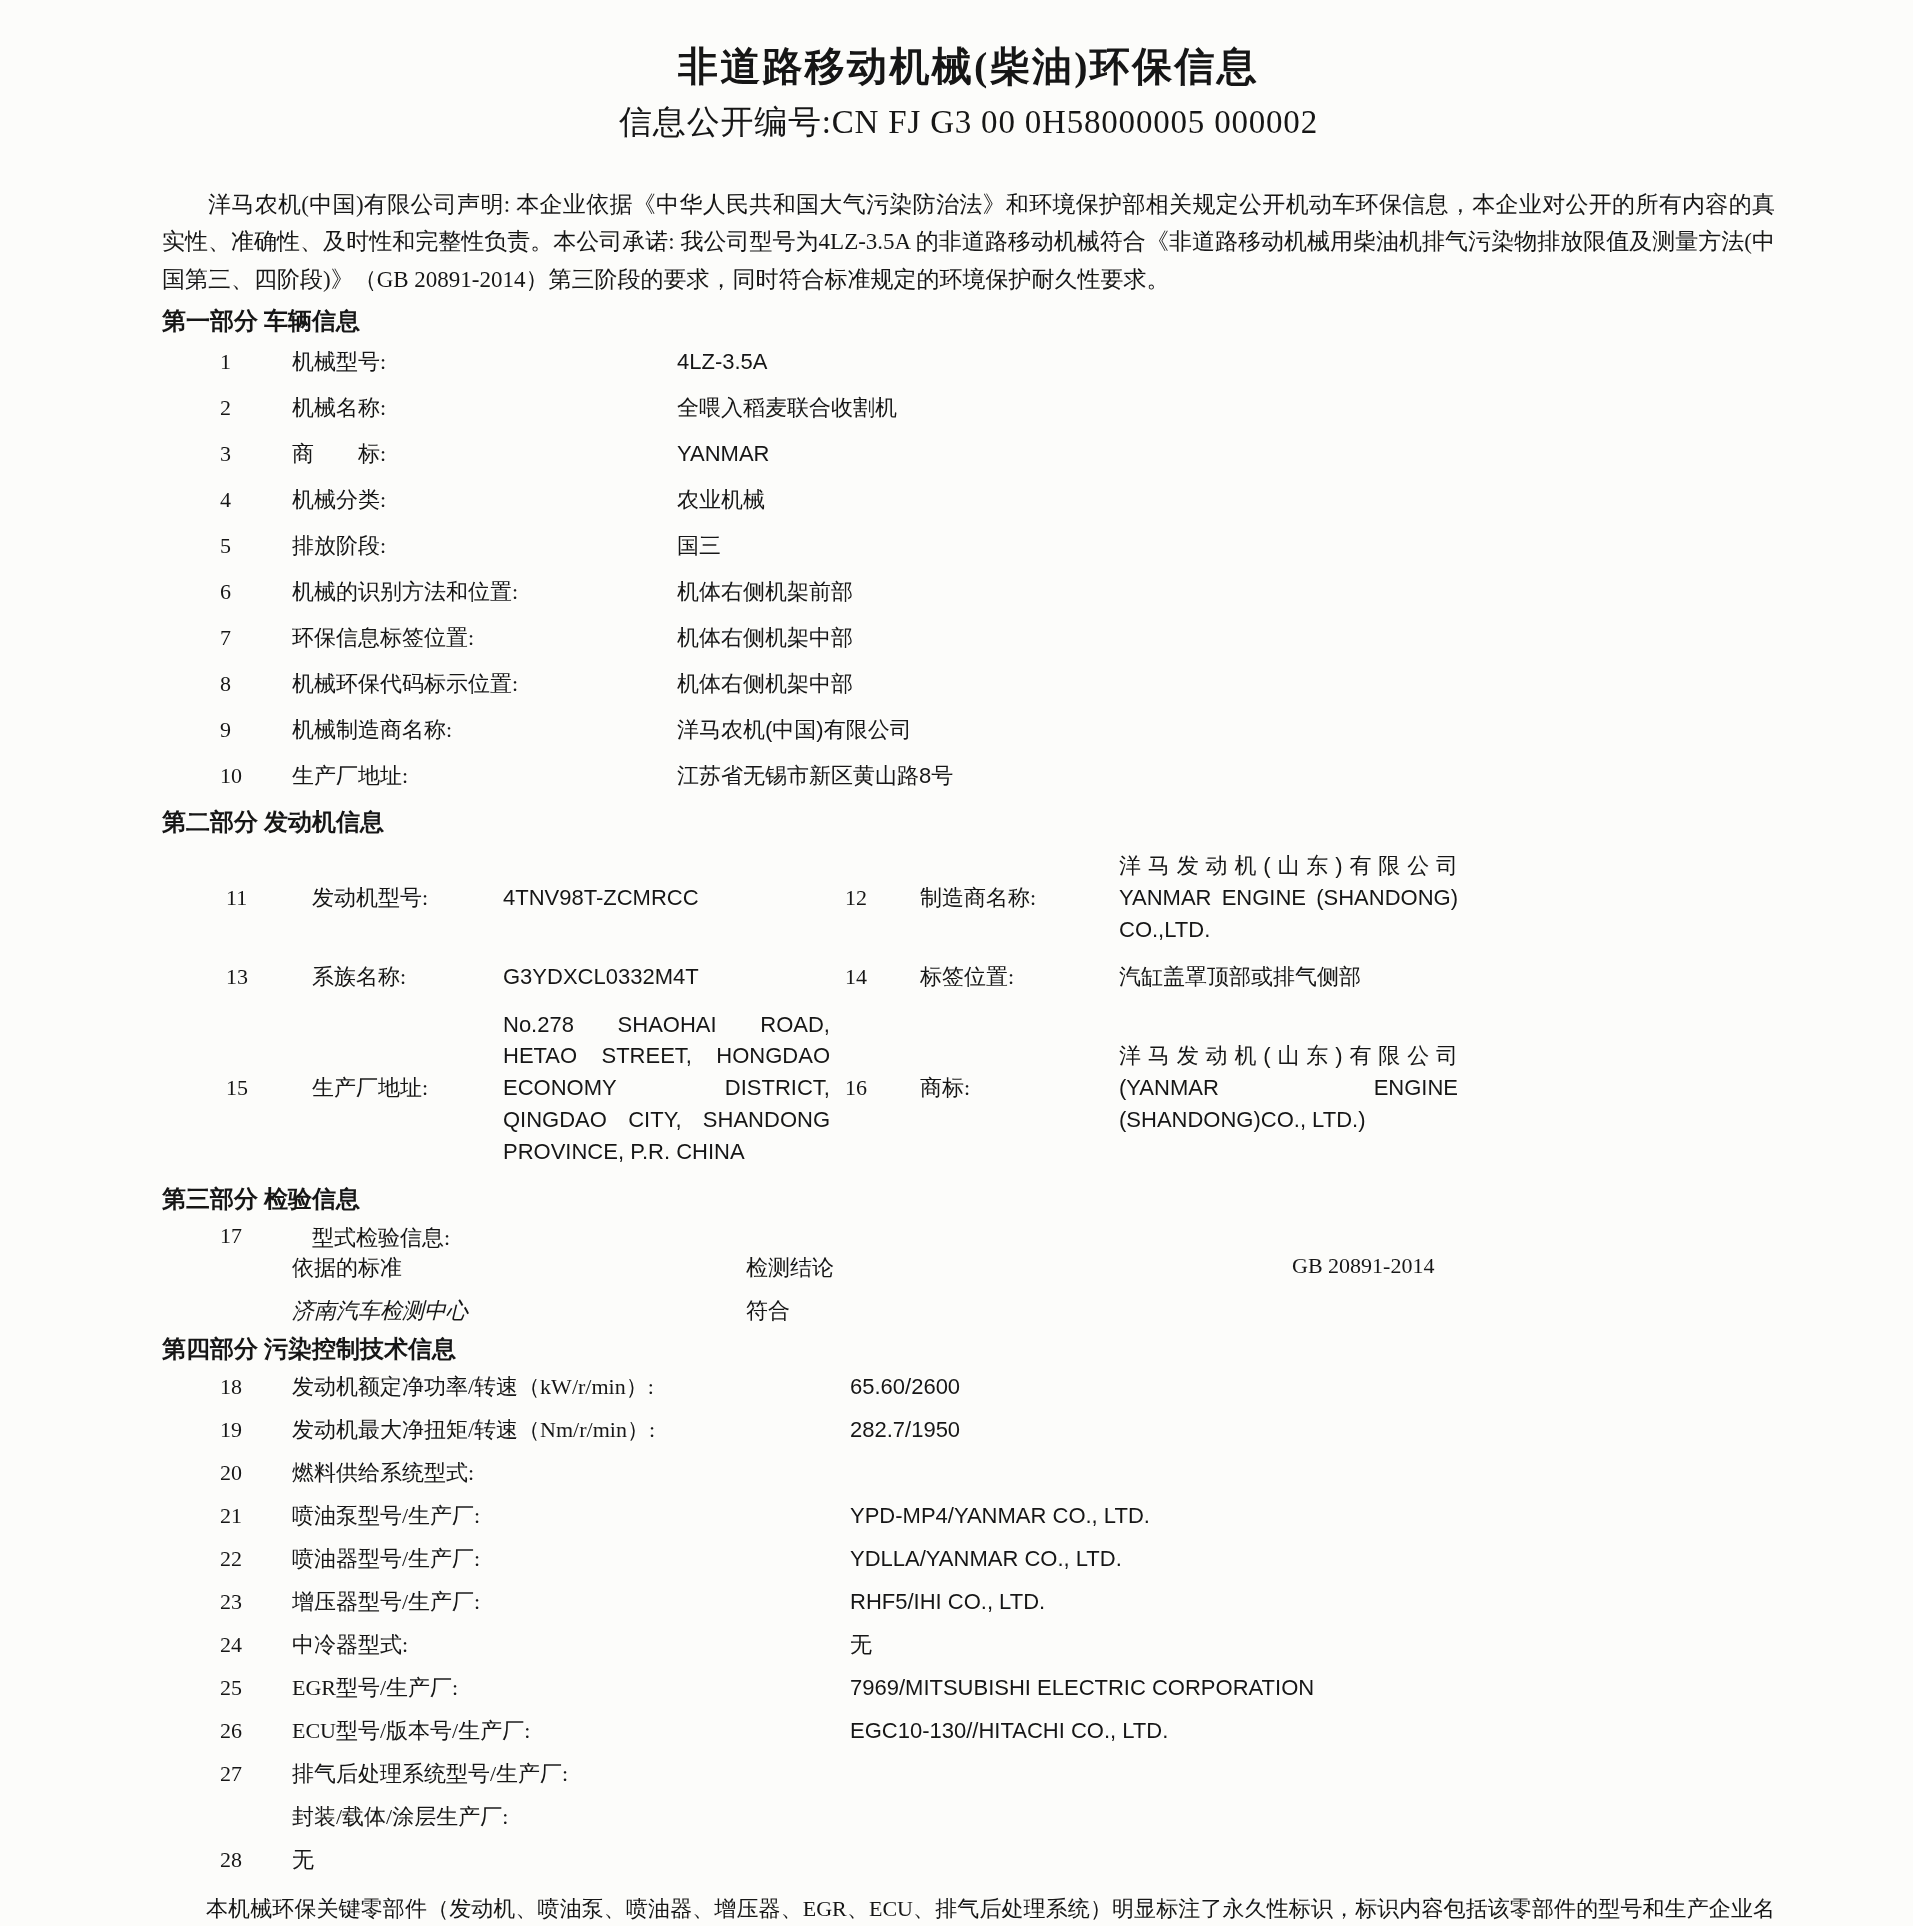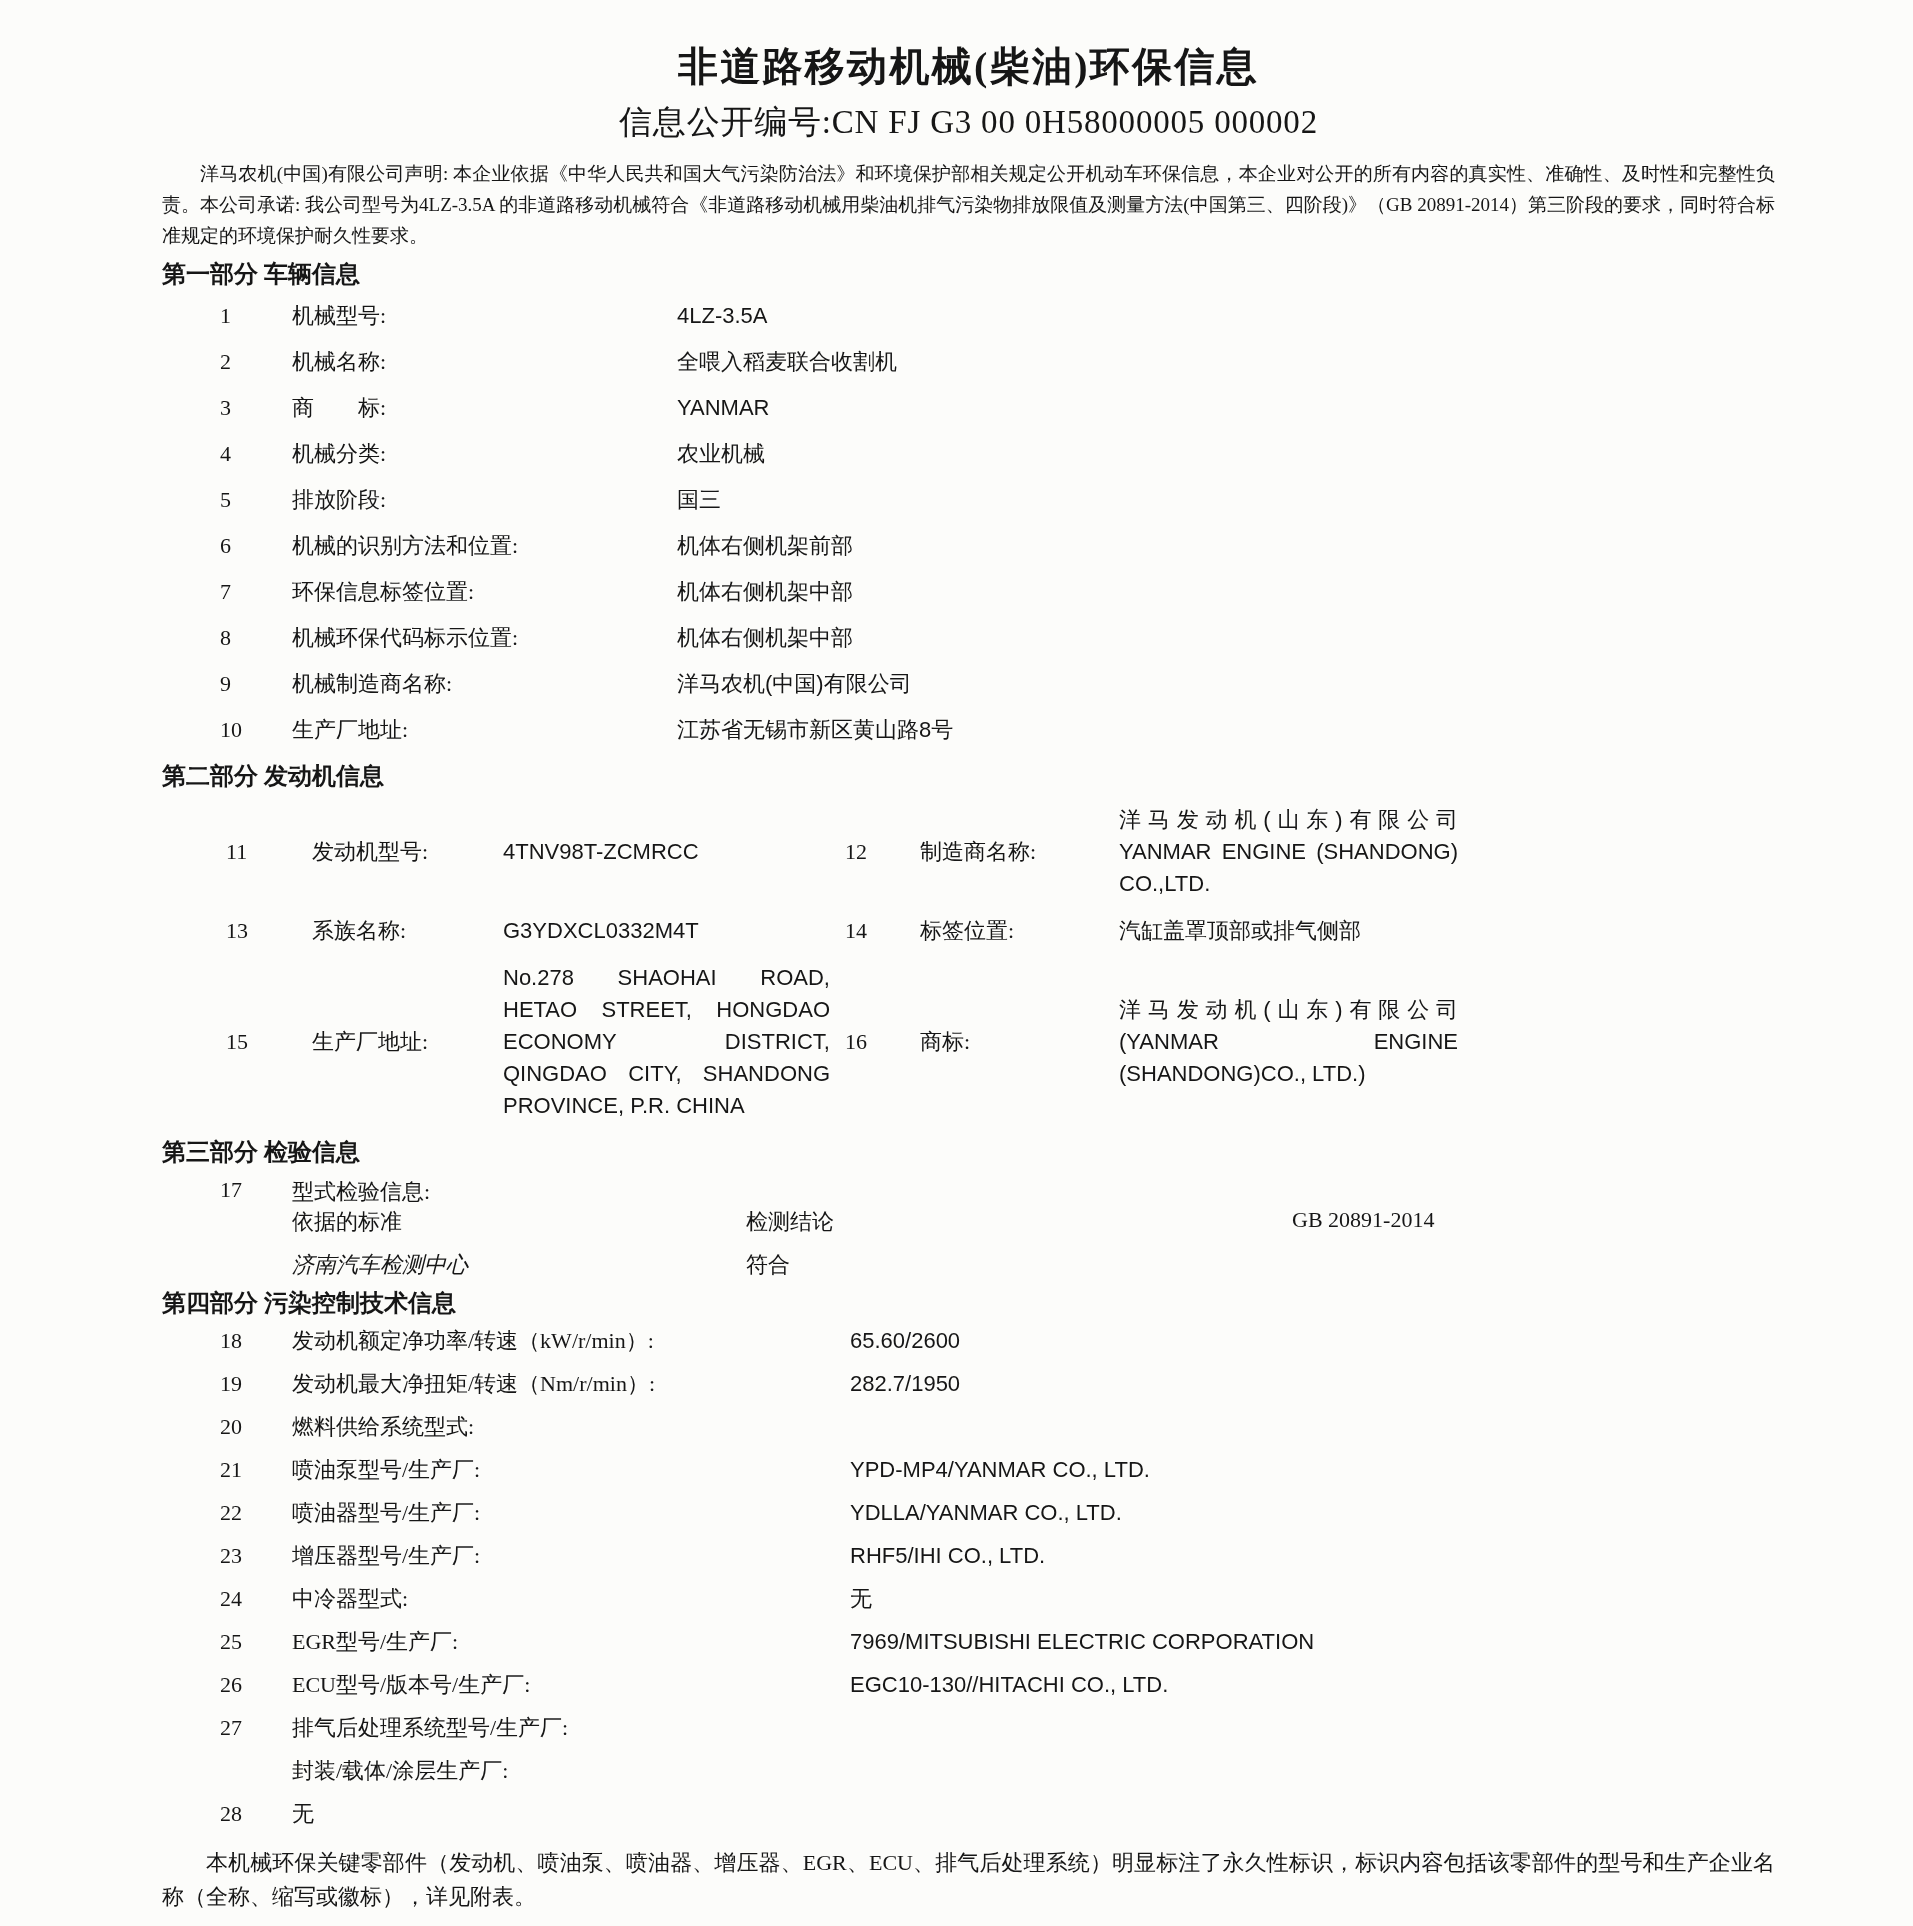--- a/index.html
+++ b/index.html
@@ -1,41 +1,41 @@
 <!DOCTYPE html>
 <html style="font-size:6.2px"><head>
 <meta charset="utf-8">
 <style>
   html,body{margin:0;padding:0;background:#d9d9d9;}
   .page{position:relative;width:1913px;height:2705px;background:#fcfcfa;color:#161616;
         font-family:"Liberation Serif","DejaVu Serif",serif;overflow:hidden;}
   .content{margin:0 138px 0 162px;}
   .title{padding-top:39px;font-size:40px;font-weight:700;text-align:center;letter-spacing:2.3px;}
   .subtitle{font-size:33px;text-align:center;margin-top:6.2px;letter-spacing:0.8px;}
-  .declaration{margin-top:14px;font-size:19px;line-height:1.62;text-align:justify;text-indent:2em;}
+  .declaration{margin-top:41px;font-size:23px;line-height:1.62;text-align:justify;text-indent:2em;}
   .sec-heading{font-size:24px;font-weight:700;margin-top:8px;line-height:1.3;}
   
   .no{}
   .lab{}
   .val{font-family:"Liberation Sans","DejaVu Sans",sans-serif;}
   
   .s1{margin-top:2.3px;}
   .s1-row{display:grid;grid-template-columns:130px 385px 1fr;align-items:baseline;padding:8px 0;font-size:22px;}
   .s1-row .no{padding-left:58px;}
   
   .s2{margin-top:3.9px;}
   .s2-row{display:grid;grid-template-columns:683px 1fr;align-items:center;padding:7.7px 0;}
   .s2-half{display:grid;align-items:center;font-size:22px;}
   .s2-left{grid-template-columns:150px 191px 1fr;}
   .s2-left .no{padding-left:64px;}
   .s2-right{grid-template-columns:75px 199px 1fr;}
   .s2-val{max-width:339px;text-align:justify;line-height:1.45;font-family:"Liberation Sans","DejaVu Sans",sans-serif;}
   .s2-val-left{max-width:327px;}
   
-  .s3-line{display:grid;grid-template-columns:130px 1fr;font-size:22px;padding-top:8.5px;}
+  .s3-line{display:grid;grid-template-columns:130px 1fr;font-size:22px;padding-top:8.5px;gap:20px;}
   .s3-line .no{padding-left:58px;}
   .s3-grid{display:grid;grid-template-columns:454px 546px 1fr;padding-left:130px;font-size:22px;
            row-gap:13px;margin-top:0;}
   .agency-value{font-style:italic;}
   
   .s4-row{display:grid;grid-template-columns:130px 558px 1fr;align-items:baseline;padding:6.5px 0;font-size:22px;}
   .s4-row .no{padding-left:58px;}
   .s4-closing{margin-top:10.8px;font-size:22px;line-height:1.55;text-align:justify;text-indent:2em;}
 </style>
 </head>

